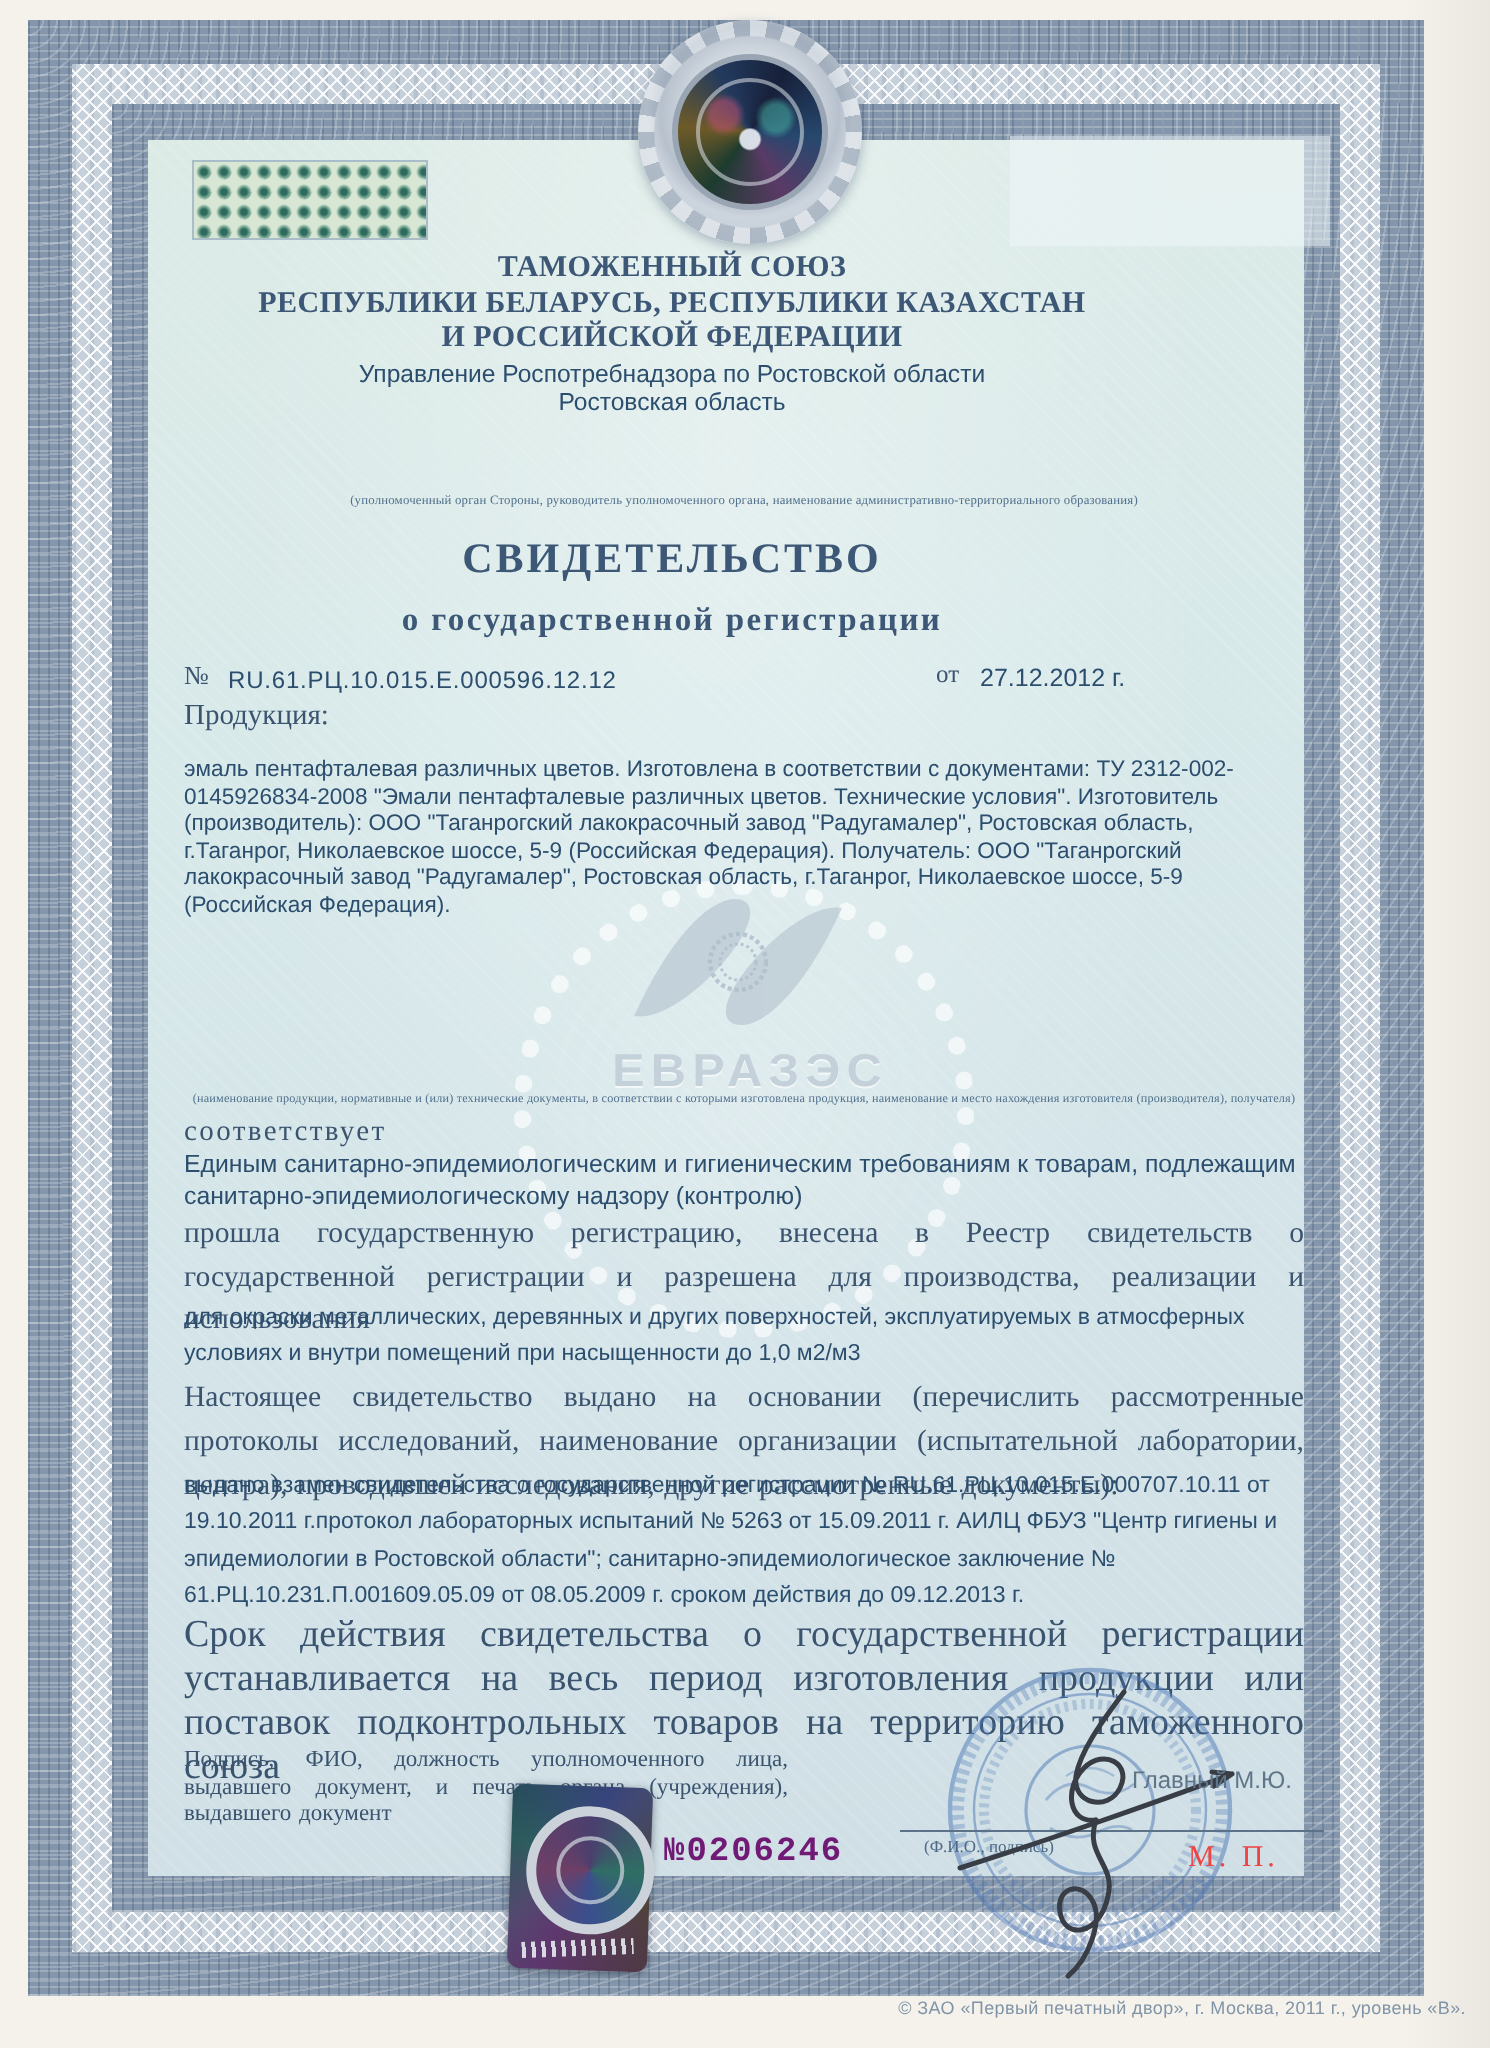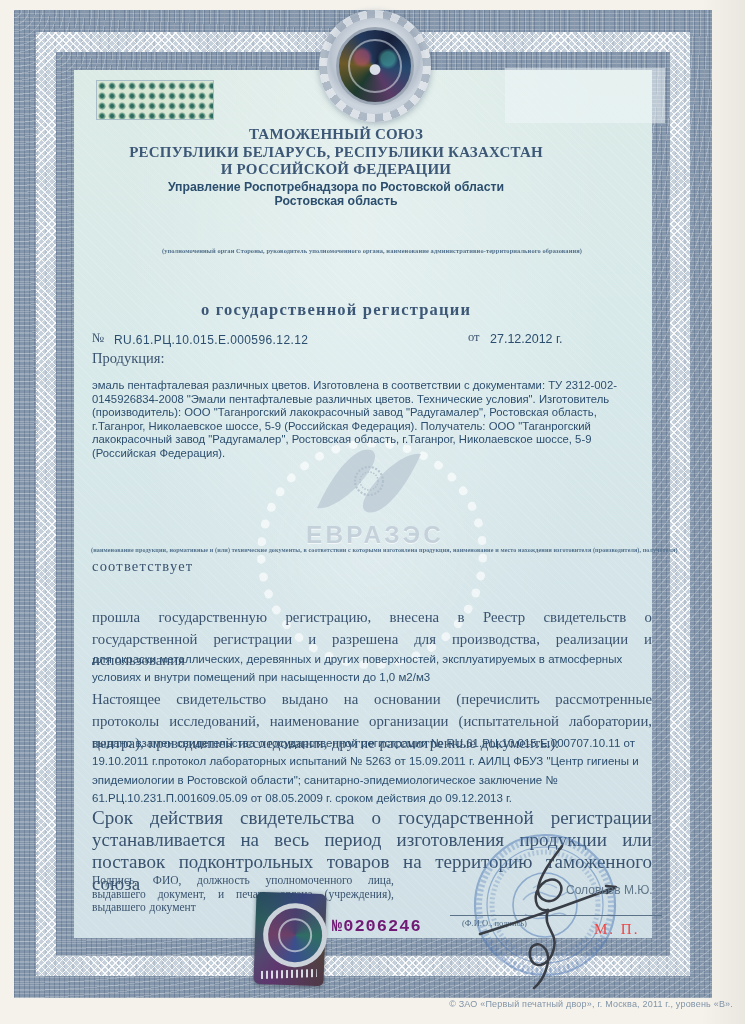--- a/index.html
+++ b/index.html
@@ -32,21 +32,21 @@
     position:absolute;inset:60px;
     background:
       radial-gradient(ellipse at 50% 18%, rgba(255,255,255,.30), transparent 60%),
       repeating-linear-gradient(45deg, rgba(255,255,255,.10) 0 1px, transparent 1px 6px),
       linear-gradient(172deg,#dcebe6 0%,#d8e9ea 35%,#d3e3e8 70%,#cfdfe5 100%);
   }
   
   .serif{font-family:"Liberation Serif","DejaVu Serif",serif;color:#3a536f;}
   .sans{font-family:"Liberation Sans","DejaVu Sans",sans-serif;color:#2c4e6e;}
   .abs{position:absolute;z-index:2;}
-  .ctr{text-align:center;font-weight:bold;}
+  .ctr{text-align:center;}
   .just{text-align:justify;}
   
   .colC{left:76px;width:492px;}
   .colW{left:78px;width:560px;}
   .union{top:116px;font-size:15px;font-weight:bold;line-height:17.5px;letter-spacing:.2px;color:#3d5877;text-align:center;}
   .authority{top:171px;font-size:12.3px;line-height:13.6px;}
   .cap{font-size:6.4px;color:#51708c;letter-spacing:.1px;}
   .cap1{top:237px;}
   .title{top:257px;font-size:21px;font-weight:bold;letter-spacing:1.5px;color:#3d5877;}
   .subtitle{top:290px;font-size:16.5px;font-weight:bold;letter-spacing:1.2px;color:#3d5877;}
@@ -158,34 +158,36 @@
     <div>ТАМОЖЕННЫЙ СОЮЗ</div>
     <div>РЕСПУБЛИКИ БЕЛАРУСЬ, РЕСПУБЛИКИ КАЗАХСТАН</div>
     <div>И РОССИЙСКОЙ ФЕДЕРАЦИИ</div>
   </div>
   <div class="abs colC ctr authority sans">
     <div>Управление Роспотребнадзора по Ростовской области</div>
     <div>Ростовская область</div>
   </div>
   <div class="abs colW ctr cap cap1 serif">(уполномоченный орган Стороны, руководитель уполномоченного органа, наименование административно-территориального образования)</div>
 
+  <div class="abs colC ctr title serif">СВИДЕТЕЛЬСТВО</div>
   <div class="abs colC ctr subtitle serif">о государственной регистрации</div>
 
   <div class="abs numrow">
     <span class="numlbl serif">№</span>
     <span class="numval sans">RU.61.РЦ.10.015.Е.000596.12.12</span>
     <span class="datelbl serif">от</span>
     <span class="dateval sans">27.12.2012 г.</span>
   </div>
 
   <div class="abs colW prodlbl serif">Продукция:</div>
   <div class="abs colW proddesc sans">эмаль пентафталевая различных цветов. Изготовлена в соответствии с документами: ТУ 2312-002-0145926834-2008 "Эмали пентафталевые различных цветов. Технические условия". Изготовитель (производитель): ООО "Таганрогский лакокрасочный завод "Радугамалер", Ростовская область, г.Таганрог, Николаевское шоссе, 5-9 (Российская Федерация).  Получатель: ООО "Таганрогский лакокрасочный завод "Радугамалер", Ростовская область, г.Таганрог, Николаевское шоссе, 5-9 (Российская Федерация).</div>
   <div class="abs ctr cap cap2 serif">(наименование продукции, нормативные и (или) технические документы, в соответствии с которыми изготовлена продукция, наименование и место нахождения изготовителя (производителя), получателя)</div>
 
   <div class="abs colW complead serif">соответствует</div>
+  <div class="abs colW compbody sans">Единым санитарно-эпидемиологическим и гигиеническим требованиям к товарам, подлежащим санитарно-эпидемиологическому надзору (контролю)</div>
 
   <div class="abs colW just regstmt serif">прошла государственную регистрацию, внесена в Реестр свидетельств о государственной регистрации и разрешена для производства, реализации и использования</div>
   <div class="abs colW usage sans">для окраски металлических, деревянных и других поверхностей, эксплуатируемых в атмосферных условиях и внутри помещений при насыщенности до 1,0 м2/м3</div>
 
   <div class="abs colW just basislead serif">Настоящее свидетельство выдано на основании (перечислить рассмотренные протоколы исследований, наименование организации (испытательной лаборатории, центра), проводившей исследования, другие рассмотренные документы):</div>
   <div class="abs basisbody sans" style="left:78px;">выдано взамен свидетельства о государственной регистрации № RU.61.РЦ.10.015.Е.000707.10.11 от 19.10.2011 г.протокол лабораторных испытаний № 5263 от 15.09.2011 г. АИЛЦ ФБУЗ "Центр гигиены и эпидемиологии в Ростовской области"; санитарно-эпидемиологическое заключение № 61.РЦ.10.231.П.001609.05.09 от 08.05.2009 г. сроком действия до 09.12.2013 г.</div>
 
   <div class="abs colW just validity serif">Срок действия свидетельства о государственной регистрации устанавливается на весь период изготовления продукции или поставок подконтрольных товаров на территорию таможенного союза</div>
 
   <div class="abs just sigcap serif" style="left:78px;">Подпись, ФИО, должность уполномоченного лица, выдавшего документ, и печать органа (учреждения), выдавшего документ</div>
@@ -209,19 +211,19 @@
   </svg>
 
   <svg class="signature" width="170" height="170" viewBox="0 0 170 170">
     <g fill="none" stroke="#393d45" stroke-width="2.5" stroke-linecap="round">
       <path d="M96 18 C84 34 74 48 72 60 C70 74 88 78 94 66 C100 54 86 46 76 56 C66 66 68 84 82 82"></path>
       <path d="M14 106 C52 94 110 74 150 59 l-10 -1 m10 1 l-9 6"></path>
       <path d="M82 82 C76 100 92 104 88 120 C84 140 66 142 64 128 C62 116 74 112 80 122 C86 132 78 152 68 160"></path>
     </g>
   </svg>
 
-  <div class="abs signer sans">Соловьев М.Ю.</div>
+  <div class="abs signer sans">Главный М.Ю.</div>
   <div class="abs fioline"></div>
   <div class="abs fiocap serif">(Ф.И.О., подпись)</div>
   <div class="abs mp serif">М. П.</div>
 </div>
 
 <div class="footer">© ЗАО «Первый печатный двор»,  г. Москва,  2011 г., уровень «В».</div>
 
 </body></html>

